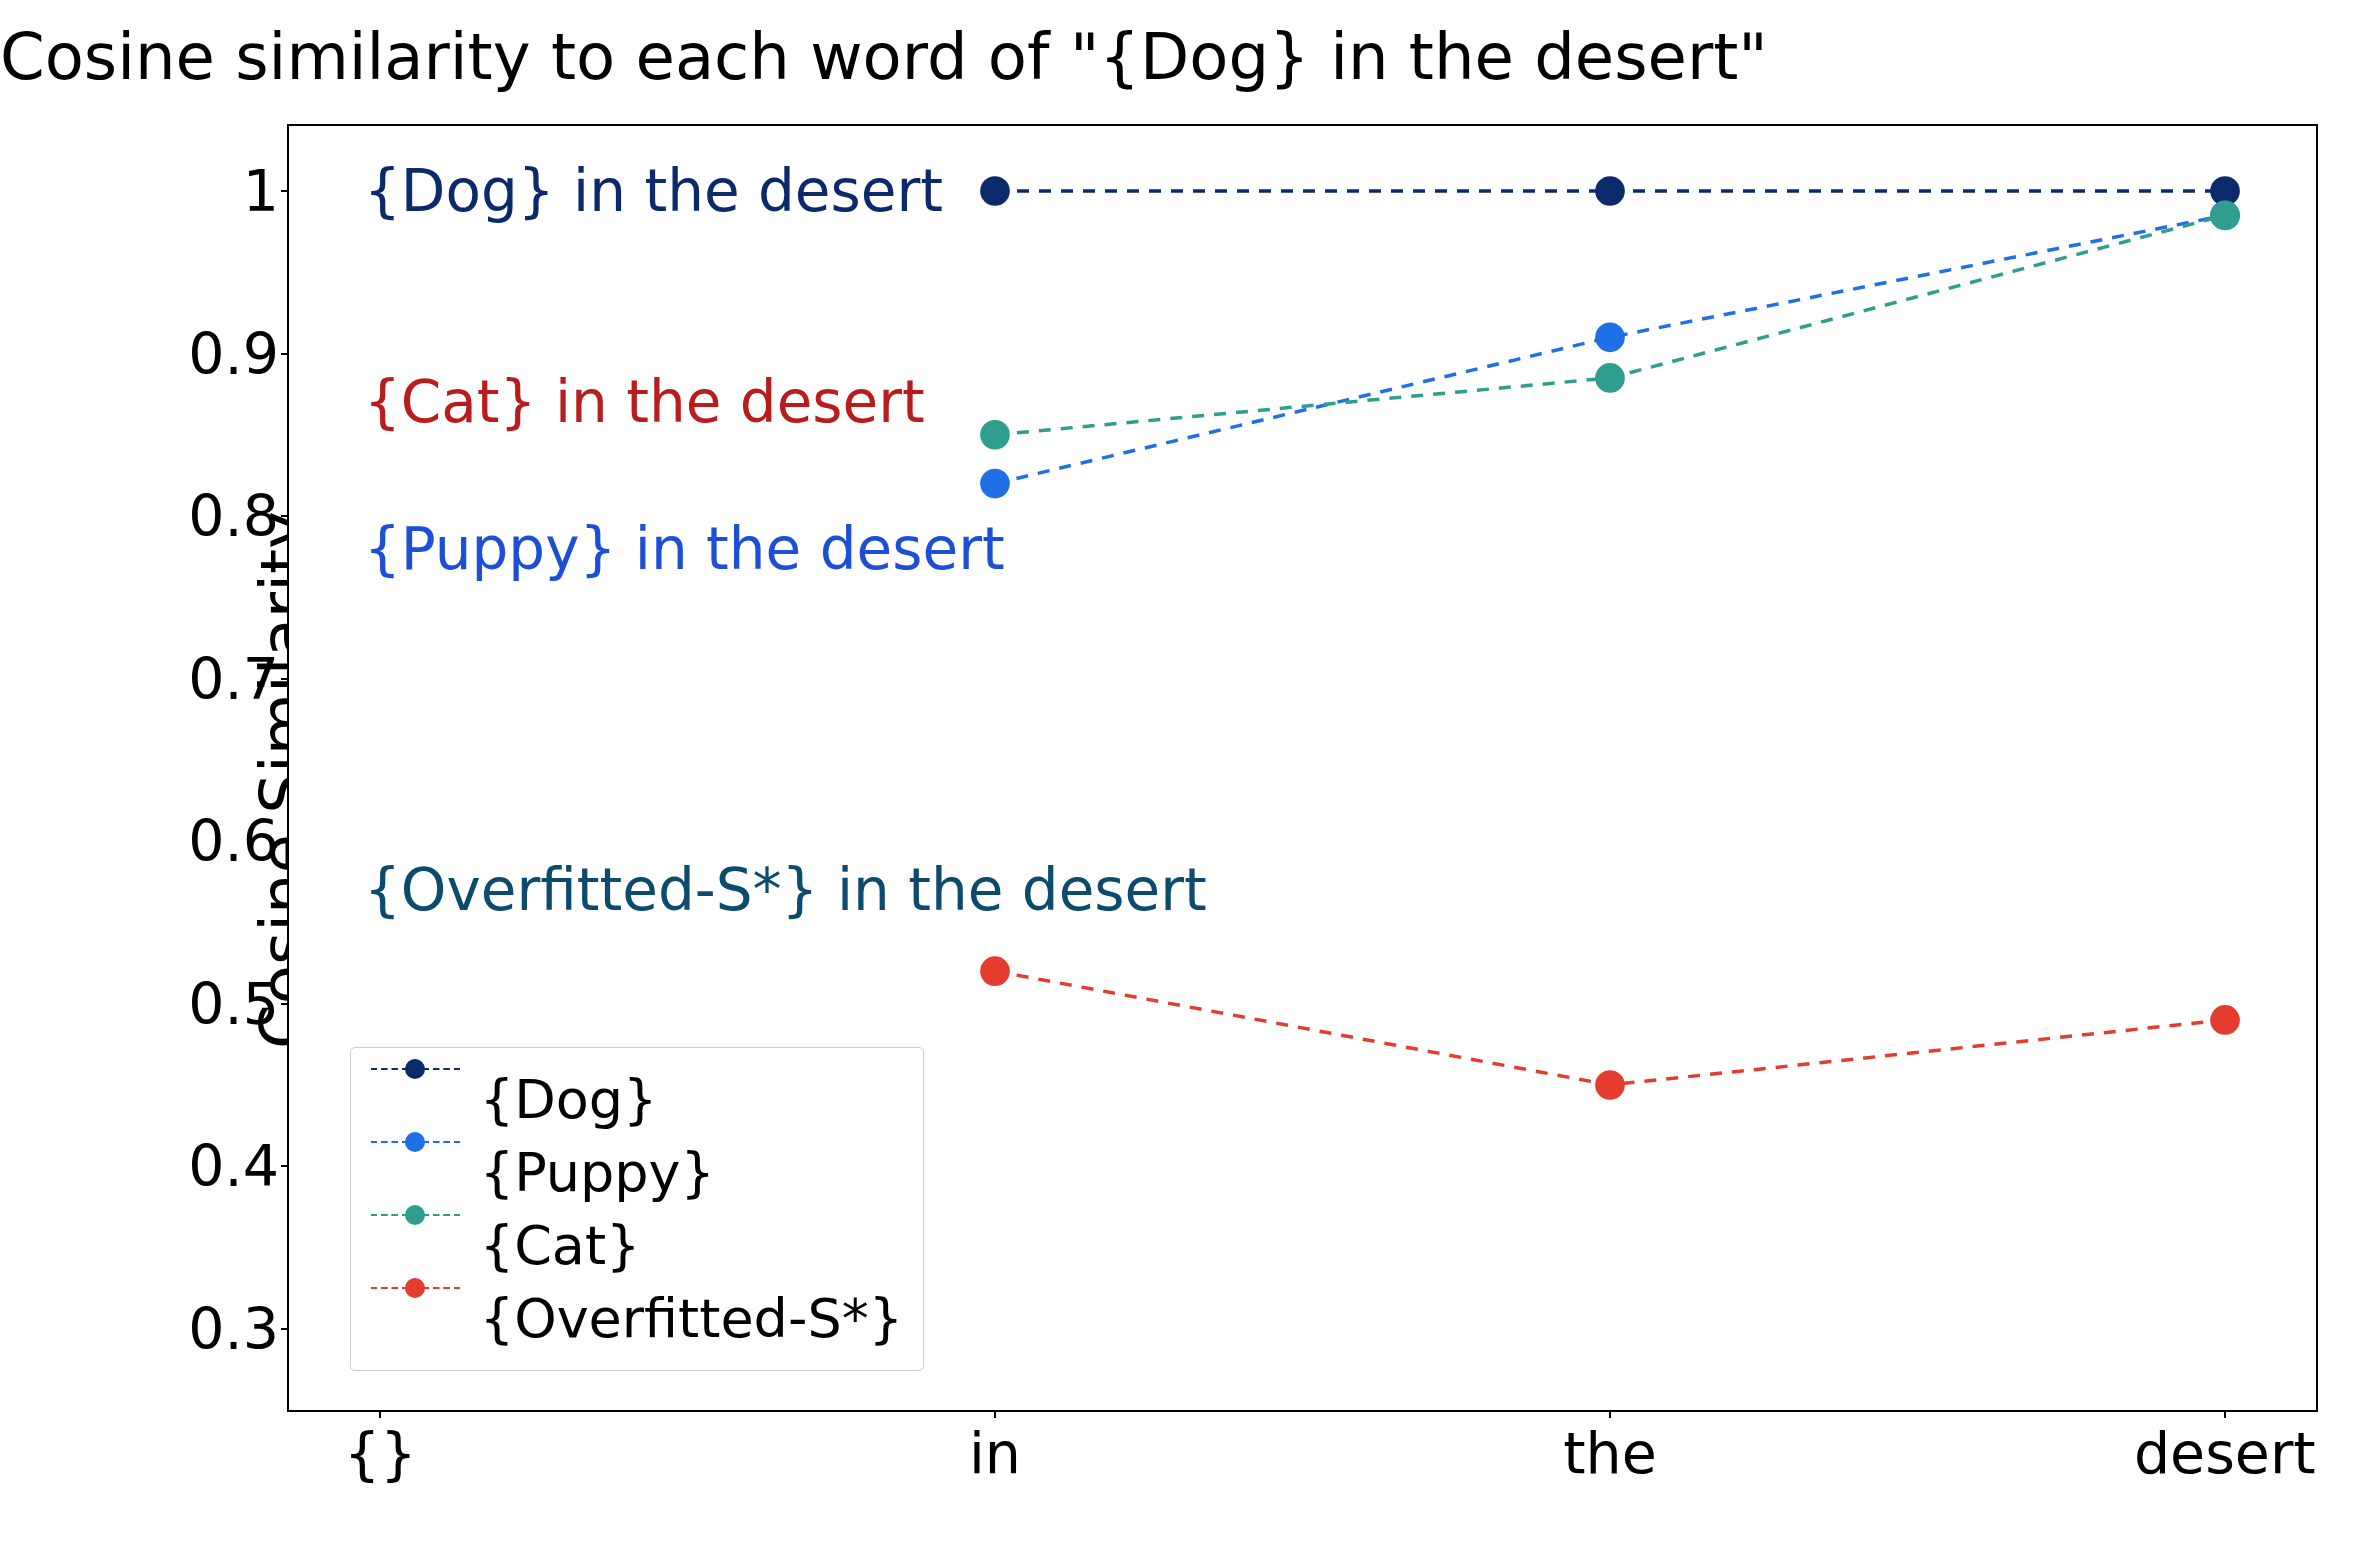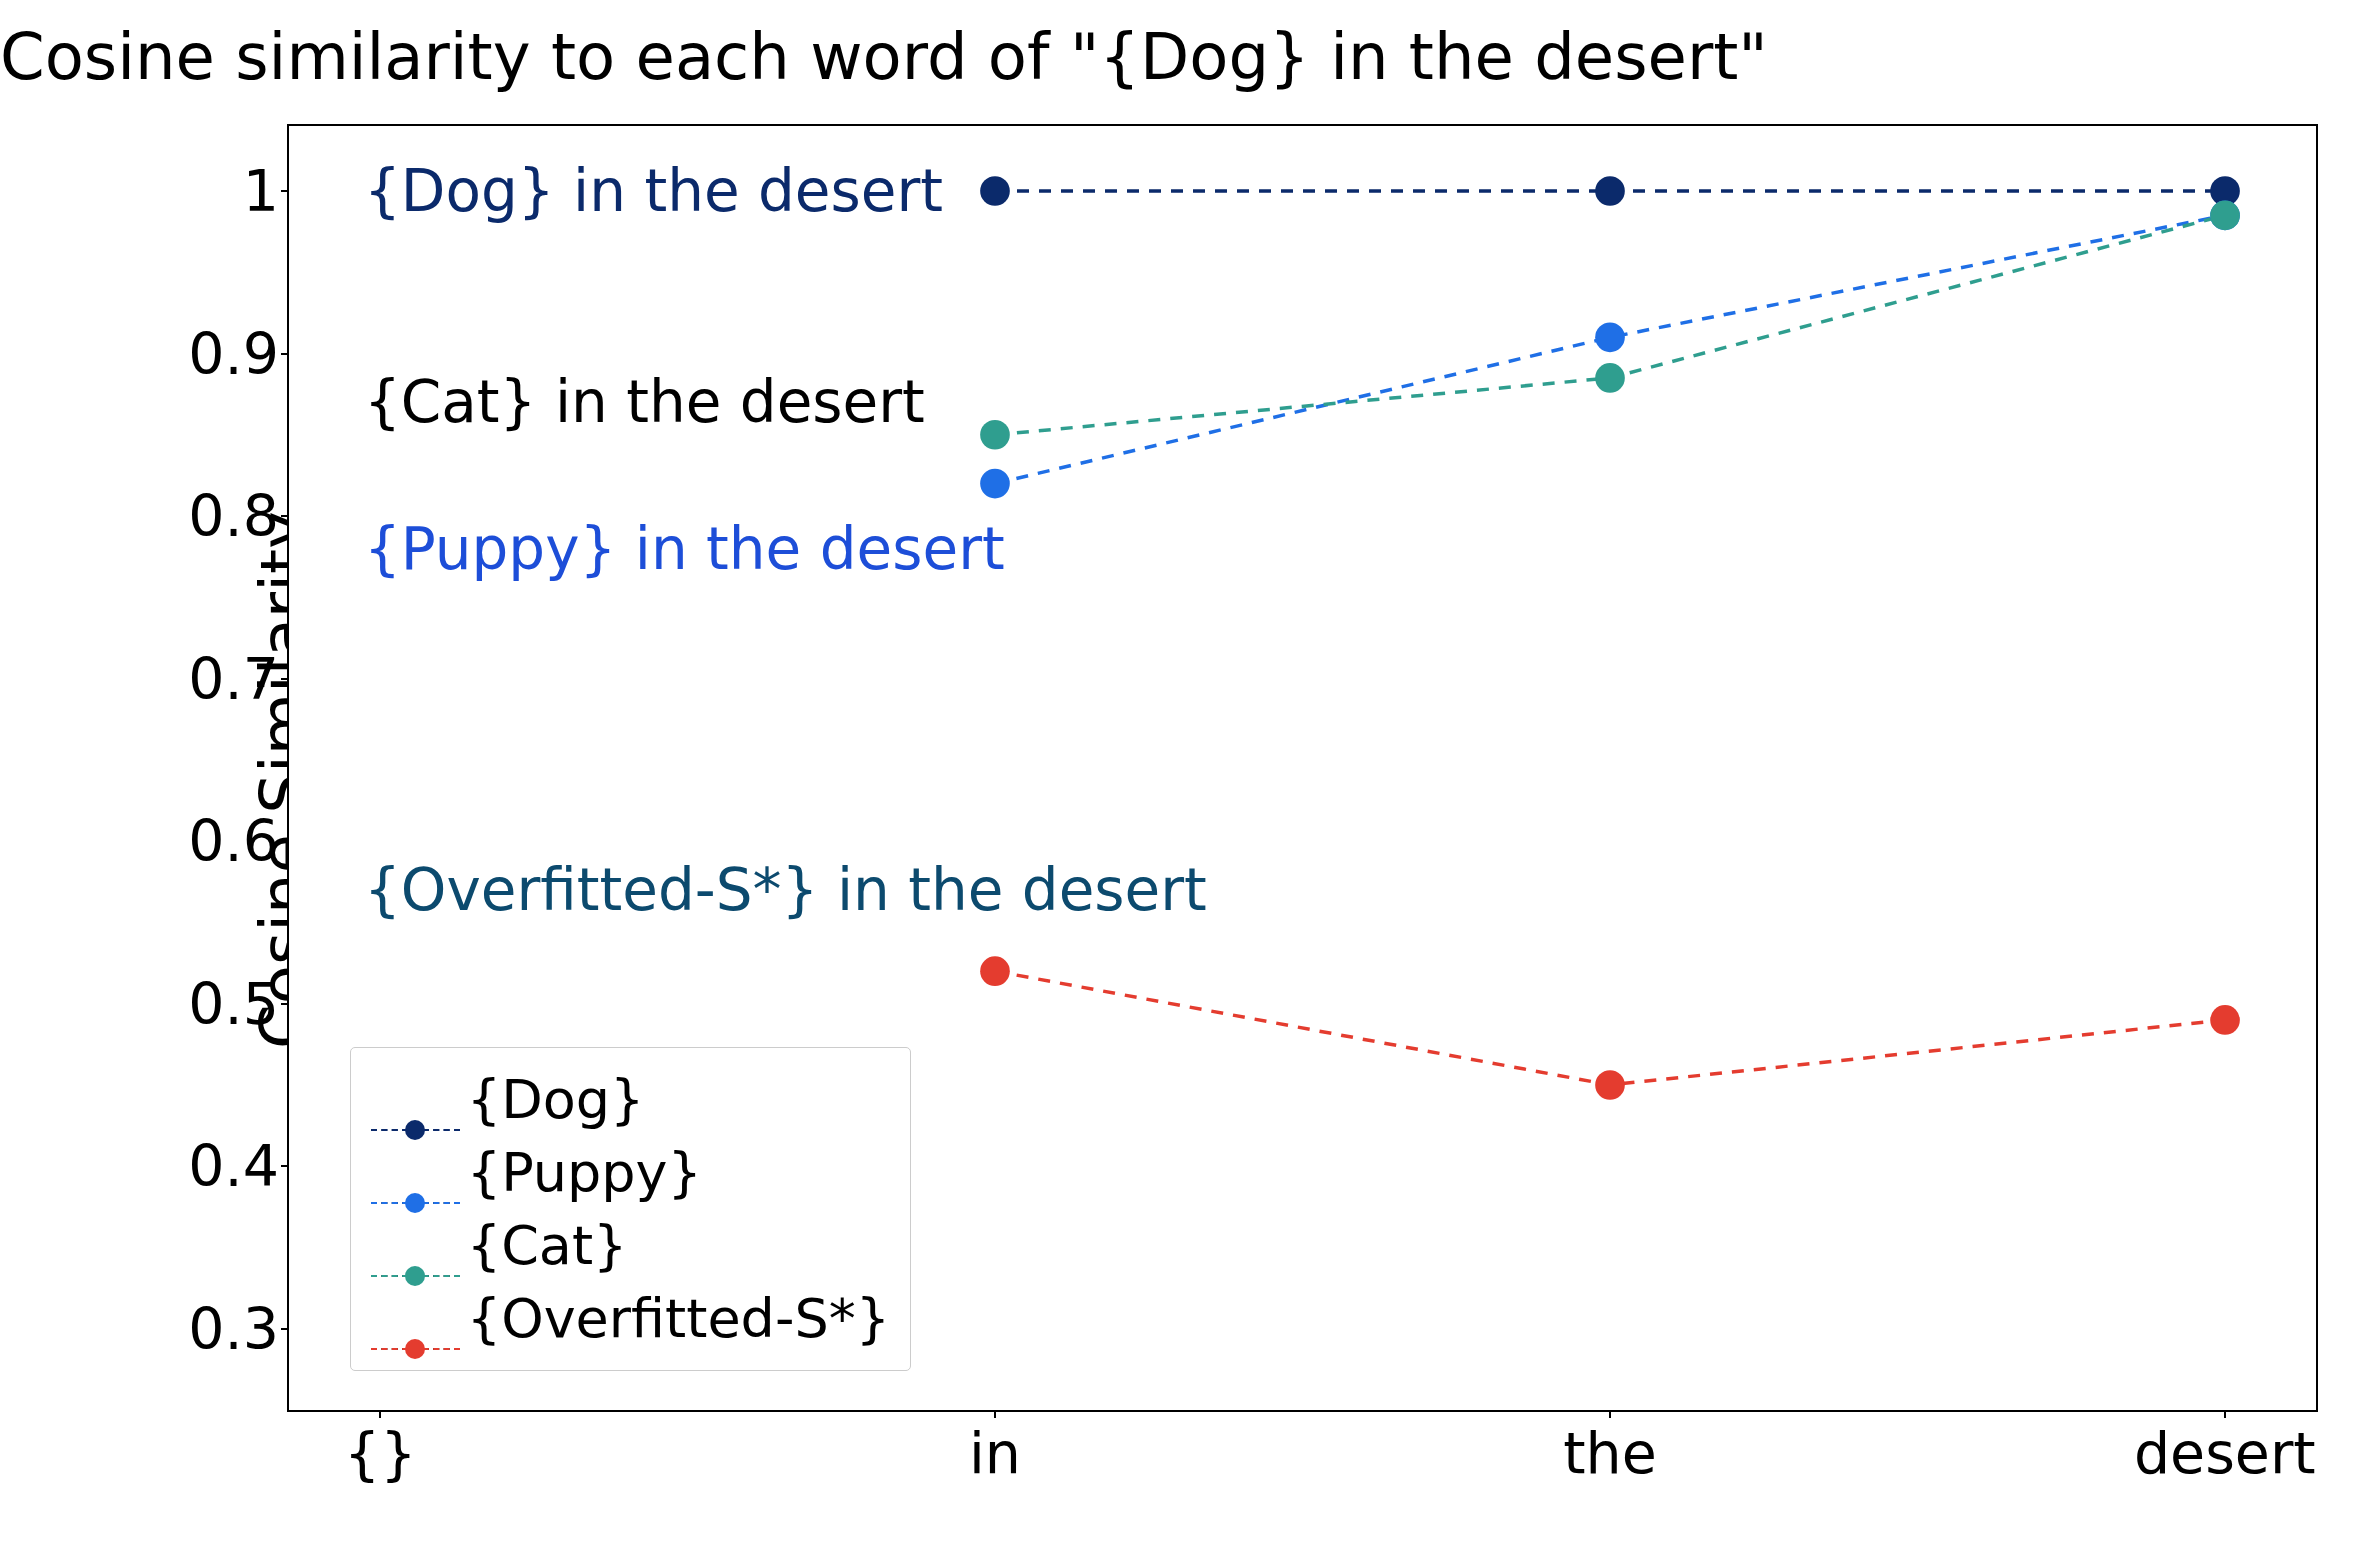--- a/index.html
+++ b/index.html
@@ -82,22 +82,22 @@
   }
   .legend {
     position: absolute;
     border: 1.5px solid #cccccc;
     border-radius: 5px;
     background: #ffffff;
     padding: 15px 20px;
   }
   .legend-row {
     display: flex;
-    align-items: flex-end;
-    gap: 7px;
+    align-items: flex-start;
+    gap: 20px;
     padding: 5px 0;
   }
   .legend-line {
     position: relative;
     width: 89px;
     height: 2px;
     flex: 0 0 auto;
   }
   .legend-line::before {
     content: "";
@@ -159,21 +159,21 @@
     <div class="xtick-mark" style="left:4.5%"></div>
     <div class="xtick" style="left:4.5%">{}</div>
     <div class="xtick-mark" style="left:34.83%"></div>
     <div class="xtick" style="left:34.83%">in</div>
     <div class="xtick-mark" style="left:65.17%"></div>
     <div class="xtick" style="left:65.17%">the</div>
     <div class="xtick-mark" style="left:95.5%"></div>
     <div class="xtick" style="left:95.5%">desert</div>
 
     <div class="annotation" style="left:3.3%; top:5.06%; color:#0b2a6b">{Dog} in the desert</div>
-    <div class="annotation" style="left:3.3%; top:21.52%; color:#000000">{Cat} in the desert</div>
+    <div class="annotation" style="left:3.3%; top:21.52%; color:#b91c1c">{Cat} in the desert</div>
     <div class="annotation" style="left:3.3%; top:32.91%; color:#1d4ed8">{Puppy} in the desert</div>
     <div class="annotation" style="left:3.3%; top:59.49%; color:#0c4a6e">{Overfitted-S*} in the desert</div>
 
     <svg class="lines" viewBox="0 0 1000 1000" preserveAspectRatio="none">
 
       <polyline points="348.3,50.6 651.7,50.6 955.0,50.6" fill="none" stroke="#0b2a6b" stroke-width="3.5" stroke-dasharray="12 10" vector-effect="non-scaling-stroke"></polyline>
 
       <polyline points="348.3,278.5 651.7,164.6 955.0,69.6" fill="none" stroke="#1f6fe6" stroke-width="3.5" stroke-dasharray="12 10" vector-effect="non-scaling-stroke"></polyline>
 
       <polyline points="348.3,240.5 651.7,196.2 955.0,69.6" fill="none" stroke="#2f9e8f" stroke-width="3.5" stroke-dasharray="12 10" vector-effect="non-scaling-stroke"></polyline>

